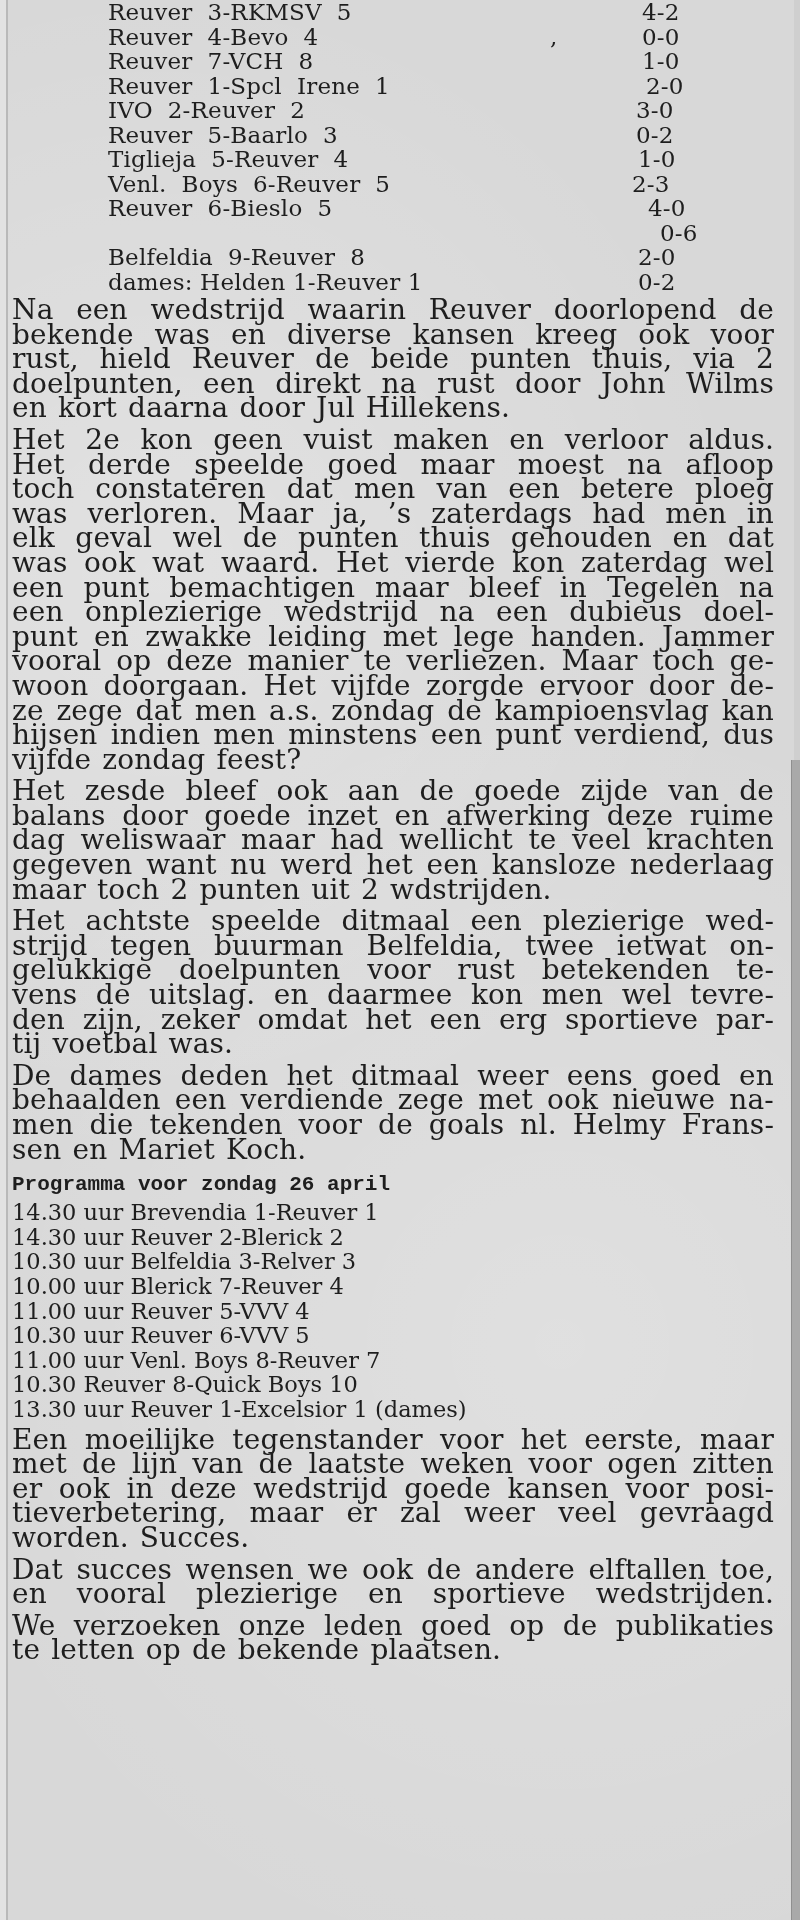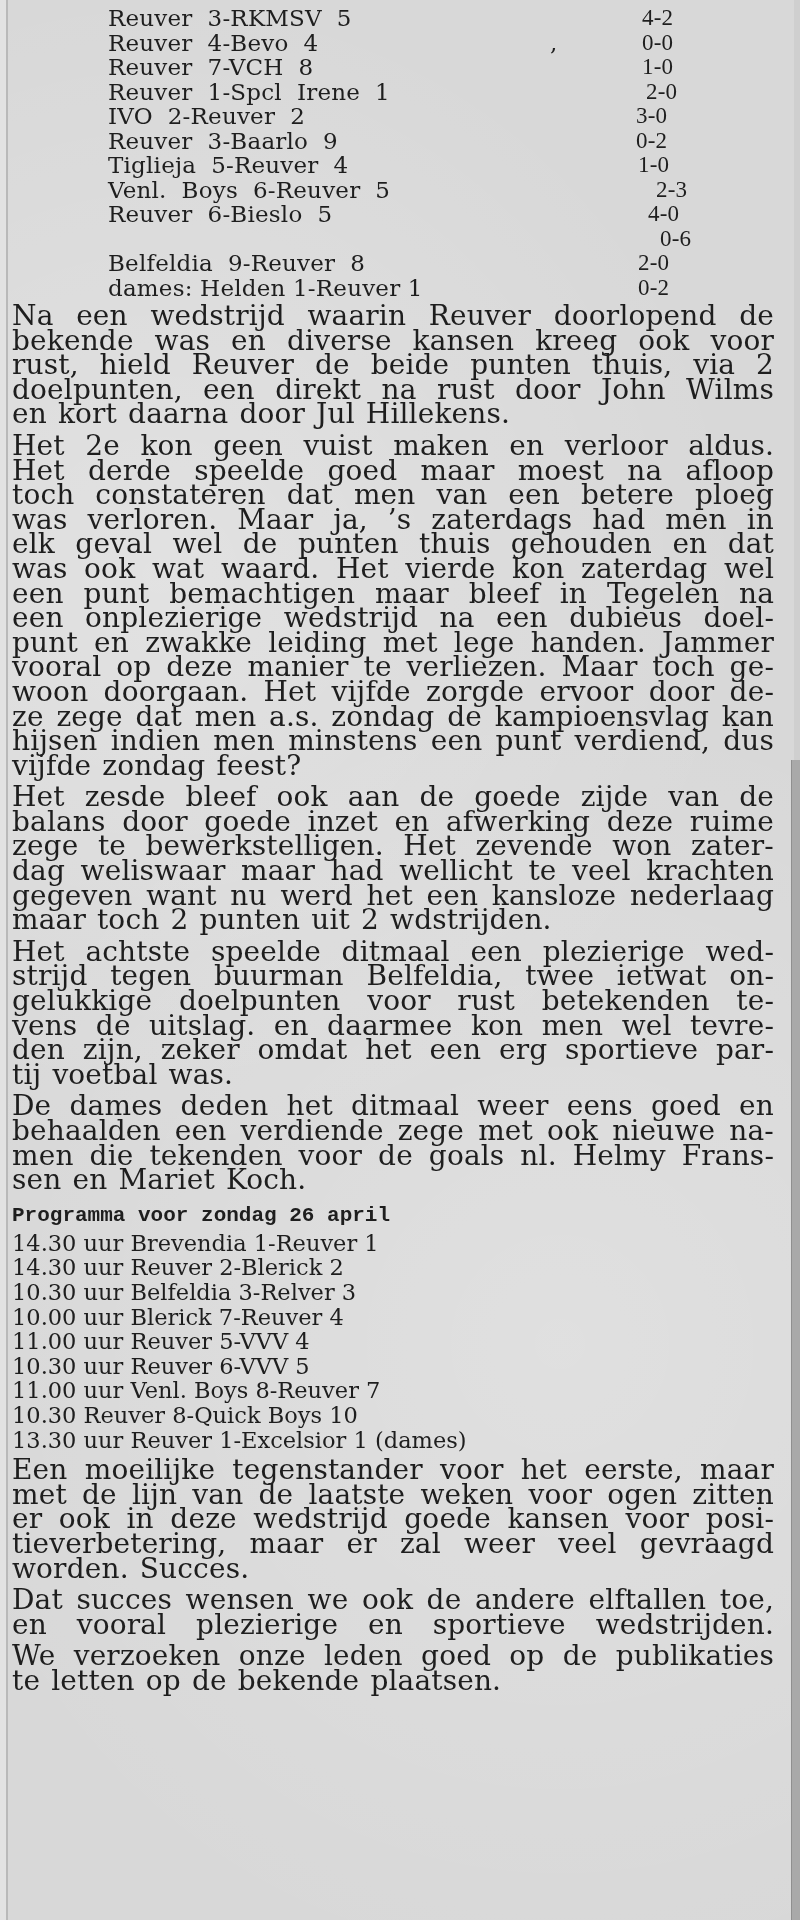--- a/index.html
+++ b/index.html
@@ -30,21 +30,21 @@
     background: #cfcfcf;
   }
   .content { position: absolute; left: 12px; top: 0; width: 762px; }
 
   .results { position: relative; margin: 0; padding: 0; list-style: none; }
   .result-row {
     position: relative; height: 24.5px; line-height: 24.5px;
     font-size: 23px; letter-spacing: 0.2px;
   }
   .result-match { position: absolute; left: 96px; white-space: pre; }
-  .result-score { position: absolute; left: 630px; white-space: pre; font-family: Liberation Serif, serif; }
+  .result-score { position: absolute; left: 630px; white-space: pre; }
 
   .para {
     font-size: 28px; line-height: 24.6px; text-align: justify;
     margin: 0 0 7px 0; letter-spacing: 0.15px; word-spacing: 2px;
   }
   .para .ln { display: block; text-align: justify; text-align-last: justify; white-space: nowrap; }
   .para .ln.last { text-align-last: left; }
 
   .programma-title {
     font-family: Liberation Mono, monospace; font-weight: bold;
@@ -56,21 +56,21 @@
 </head>
 <body>
 
 <div class="paper"></div>
 <div class="left-edge"></div>
 <div class="right-edge-top"></div>
 <div class="right-stripe"></div>
 
 <div class="content">
 
-  <ul class="results" style="padding-top:6px;">
+  <ul class="results" style="padding-top:0;">
     <li class="result-row">
         <span class="result-match">Reuver  3-RKMSV  5</span>
         <span class="result-score">4-2</span>
       </li>
     <li class="result-row">
         <span class="result-match">Reuver  4-Bevo  4</span>
         <span style="position:absolute;left:538px;">,</span>
         <span class="result-score">0-0</span>
       </li>
     <li class="result-row">
@@ -79,30 +79,30 @@
       </li>
     <li class="result-row">
         <span class="result-match">Reuver  1-Spcl  Irene  1</span>
         <span class="result-score" style="left:634px;">2-0</span>
       </li>
     <li class="result-row">
         <span class="result-match">IVO  2-Reuver  2</span>
         <span class="result-score" style="left:624px;">3-0</span>
       </li>
     <li class="result-row">
-        <span class="result-match">Reuver  3-Baarlo  9</span>
+        <span class="result-match">Reuver  5-Baarlo  3</span>
         <span class="result-score" style="left:624px;">0-2</span>
       </li>
     <li class="result-row">
         <span class="result-match">Tiglieja  5-Reuver  4</span>
         <span class="result-score" style="left:626px;">1-0</span>
       </li>
     <li class="result-row">
         <span class="result-match">Venl.  Boys  6-Reuver  5</span>
-        <span class="result-score" style="left:644px;">2-3</span>
+        <span class="result-score" style="left:620px;">2-3</span>
       </li>
     <li class="result-row">
         <span class="result-match">Reuver  6-Bieslo  5</span>
         <span class="result-score" style="left:636px;">4-0</span>
       </li>
     <li class="result-row">
         <span class="result-score" style="left:648px;">0-6</span>
       </li>
     <li class="result-row">
         <span class="result-match">Belfeldia  9-Reuver  8</span>
@@ -135,21 +135,20 @@
     <span class="ln">vooral op deze manier te verliezen. Maar toch ge-</span>
     <span class="ln">woon doorgaan. Het vijfde zorgde ervoor door de-</span>
     <span class="ln">ze zege dat men a.s. zondag de kampioensvlag kan</span>
     <span class="ln">hijsen indien men minstens een punt verdiend, dus</span>
     <span class="ln last">vijfde zondag feest?</span>
   </p>
 
   <p class="para">
     <span class="ln">Het zesde bleef ook aan de goede zijde van de</span>
     <span class="ln">balans door goede inzet en afwerking deze ruime</span>
-    <span class="ln">zege te bewerkstelligen. Het zevende won zater-</span>
     <span class="ln">dag weliswaar maar had wellicht te veel krachten</span>
     <span class="ln">gegeven want nu werd het een kansloze nederlaag</span>
     <span class="ln last">maar toch 2 punten uit 2 wdstrijden.</span>
   </p>
 
   <p class="para">
     <span class="ln">Het achtste speelde ditmaal een plezierige wed-</span>
     <span class="ln">strijd tegen buurman Belfeldia, twee ietwat on-</span>
     <span class="ln">gelukkige doelpunten voor rust betekenden te-</span>
     <span class="ln">vens de uitslag. en daarmee kon men wel tevre-</span>

